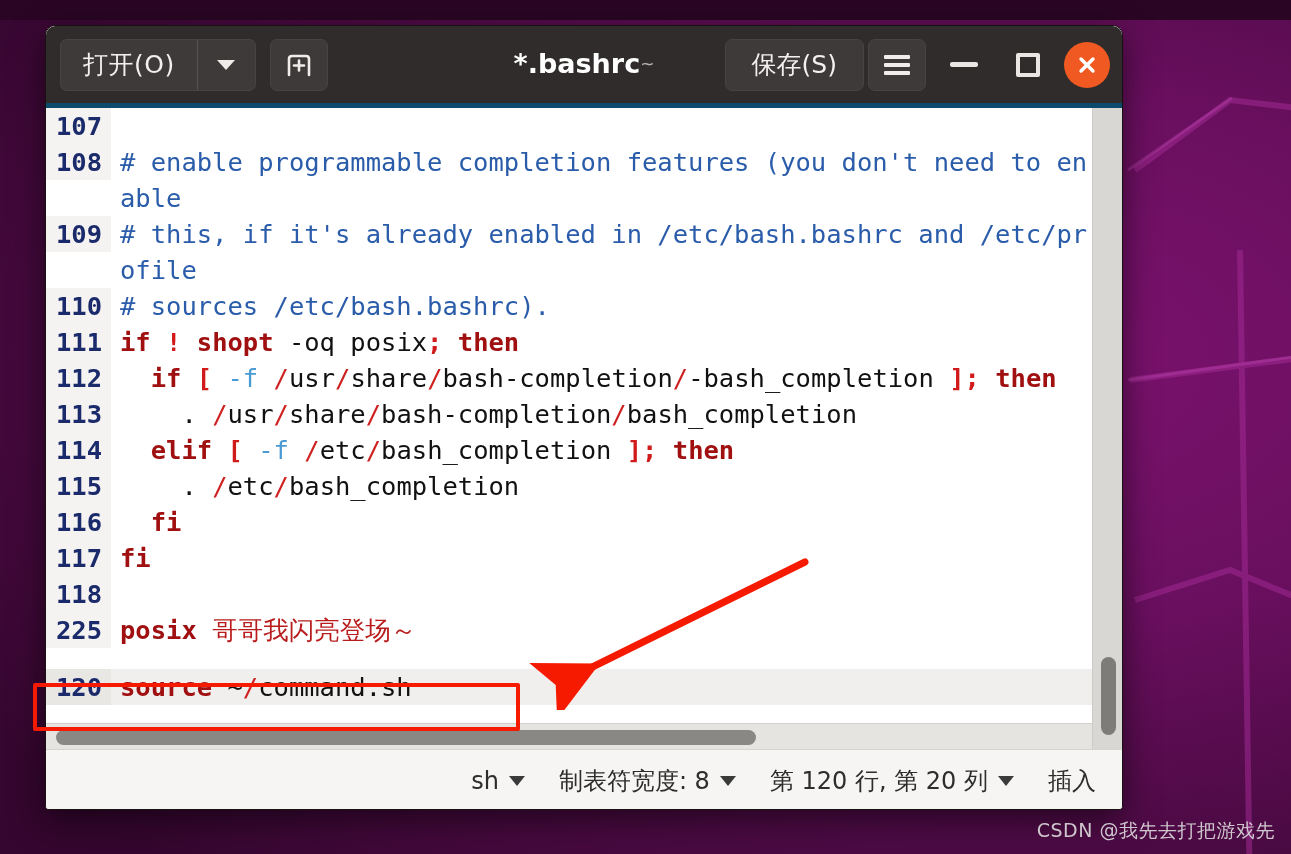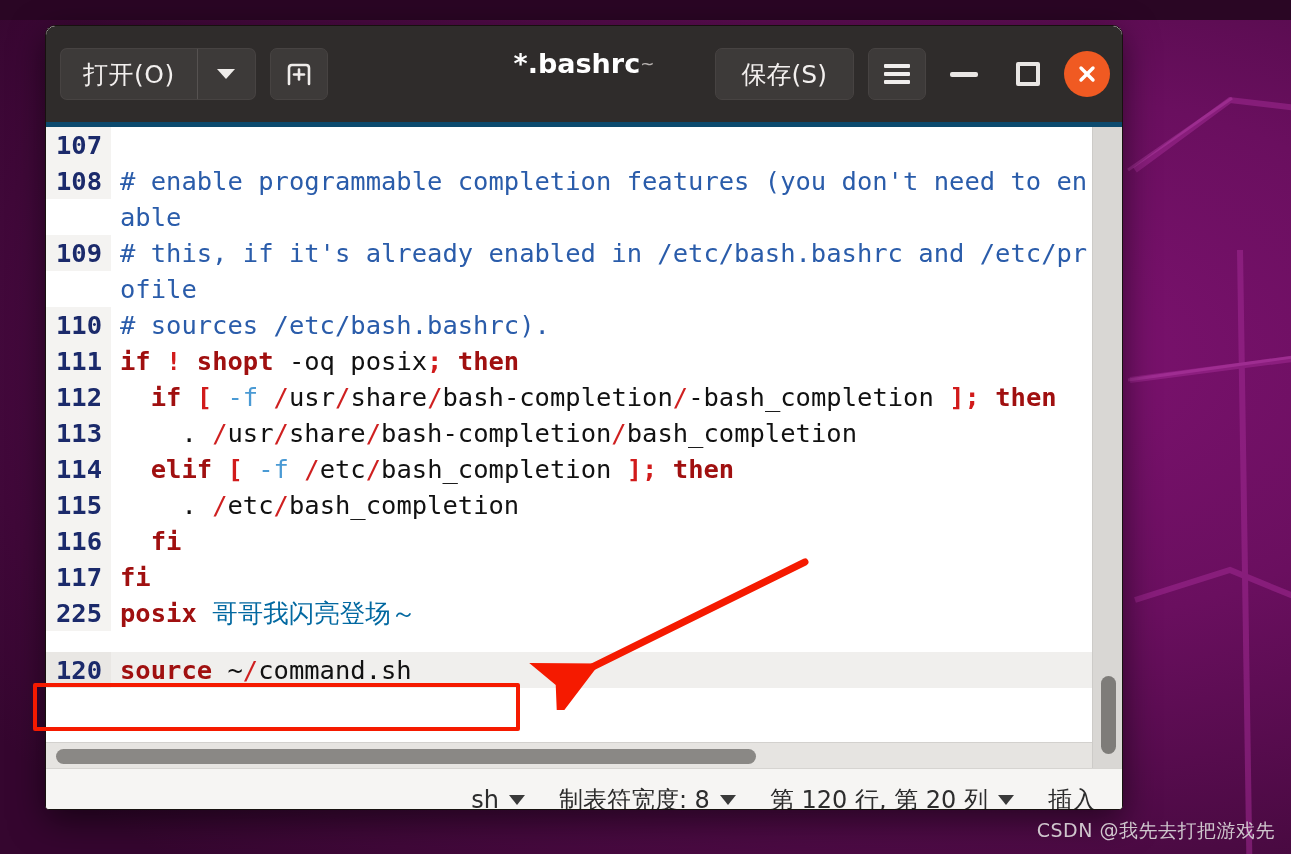--- a/index.html
+++ b/index.html
@@ -29,21 +29,21 @@
     width:1078px; height:785px;
     border-radius:10px 10px 4px 4px;
     box-shadow:0 10px 34px rgba(0,0,0,.55);
     background:#fbfbf9;
     overflow:hidden;
     border:1px solid #17110f;
   }
 
   
   #headerbar{
-    height:96px; background:#2f2c2b;
+    height:77px; background:#2f2c2b;
     border-radius:9px 9px 0 0;
     display:flex; align-items:center;
     padding:0 6px 0 14px;
     position:relative;
   }
   .hb-btn{
     background:#3d3a39; border:1px solid #474342;
     color:#f2efee; border-radius:7px;
     height:52px; display:flex; align-items:center; justify-content:center;
     cursor:pointer; user-select:none;
@@ -65,21 +65,21 @@
     position:absolute; left:0; right:0; top:0; height:77px;
     display:flex; align-items:center; justify-content:center;
     pointer-events:none;
   }
   #doc-title{
     color:#ffffff; font-size:27px; font-weight:bold; line-height:1.05;
     font-family:"DejaVu Sans","Liberation Sans",sans-serif;
   }
   #doc-subtitle{ color:#b9b4b2; font-size:17px; line-height:1.05; }
   #right-group{ margin-left:auto; display:flex; align-items:center; z-index:2; }
-  #save-btn{ padding:0 26px; font-size:25px; margin-right:14px; }
+  #save-btn{ padding:0 26px; font-size:25px; margin-right:4px; }
   #menu-btn{ width:58px; margin-right:6px; }
   .hamburger{ width:26px; }
   .hamburger i{ display:block; height:4px; background:#f0eeed; margin:4px 0; border-radius:1px;}
   .wc{
     width:64px; height:60px; display:flex; align-items:center; justify-content:center;
     cursor:pointer; background:transparent; border:none;
   }
   .wc-min{ width:28px; height:5px; background:#e9e6e4; border-radius:2px; }
   .wc-max{ width:24px; height:24px; border:4px solid #e9e6e4; border-radius:2px; }
   #close-btn{
@@ -111,21 +111,21 @@
     user-select:none;
   }
   .row.current .gutter{ background:#e9e7e4; }
   .code{ padding-left:9px; white-space:pre-wrap; word-break:break-all; color:#222; }
   .cmt{ color:#2a5caa; }
   .kw{ color:#a01010; font-weight:bold; }
   .brk{ color:#d11b1b; font-weight:bold; }
   .opt{ color:#4a9ad4; }
   .sl{ color:#cf2020; }
   .plain{ color:#111; }
-  .cn{ font-family:"DejaVu Sans","Liberation Sans",sans-serif; color:#0369a1; }
+  .cn{ font-family:"DejaVu Sans","Liberation Sans",sans-serif; color:#b91c1c; }
 
   
   #vscroll{
     width:30px; background:#d9d7d4; position:relative;
     border-left:1px solid #cdcbc8;
   }
   #vthumb{
     position:absolute; left:8px; width:15px; border-radius:8px;
     background:#7e7c79; bottom:14px; height:78px;
   }
@@ -279,20 +279,24 @@
         </div>
         <div class="row">
           <div class="gutter">116</div>
           <div class="code"><span class="plain">  </span><span class="kw">fi</span></div>
         </div>
         <div class="row">
           <div class="gutter">117</div>
           <div class="code"><span class="kw">fi</span></div>
         </div>
         <div class="row">
+          <div class="gutter">118</div>
+          <div class="code">&nbsp;</div>
+        </div>
+        <div class="row">
           <div class="gutter">225</div>
           <div class="code"><span class="kw">posix</span><span class="plain"> </span><span class="cn">哥哥我闪亮登场～</span></div>
         </div>
         <div class="row current">
           <div class="gutter">120</div>
           <div class="code"><span class="kw">source</span><span class="plain"> ~</span><span class="sl">/</span><span class="plain">command.sh</span></div>
         </div>
       </div>
     <div id="vscroll">
       <div id="vthumb"></div>

